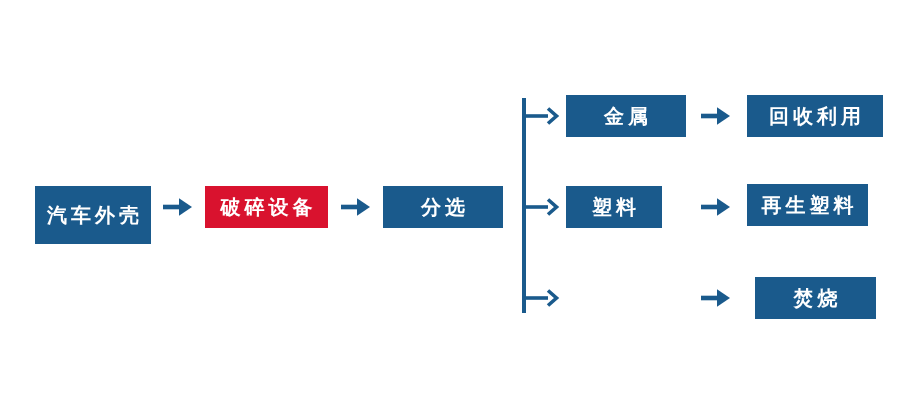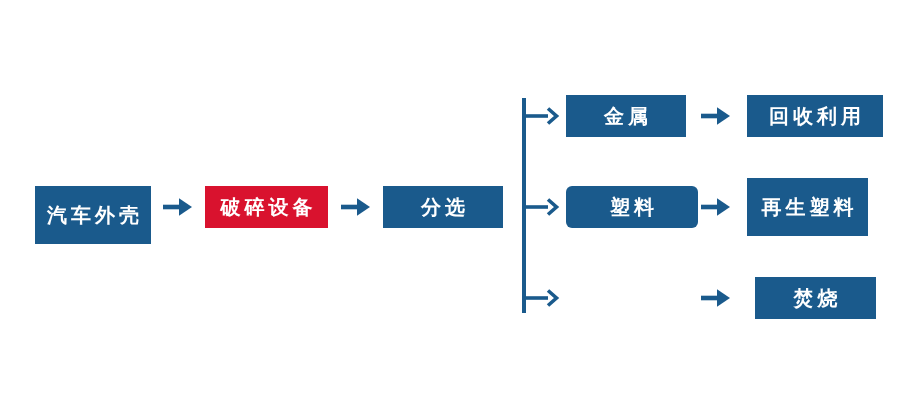--- a/index.html
+++ b/index.html
@@ -83,28 +83,28 @@
     <span>金属</span>
   </div>
   <svg class="arrow" style="left:701px;top:104px;" width="30" height="24" viewBox="0 0 30 24">
     <rect class="shaft" x="0" y="9.7" width="19" height="4.6"></rect>
     <polygon class="head" points="16,3.2 29,12 16,20.8"></polygon>
   </svg>
   <div class="node blue" style="left:747px;top:95px;width:136px;height:42px;">
     <span>回收利用</span>
   </div>
 
-  <div class="node blue" style="left:566px;top:186px;width:132px;height:42px;border-radius:6px;">
+  <div class="node blue" style="left:566px;top:186px;width:96px;height:42px;">
     <span>塑料</span>
   </div>
   <svg class="arrow" style="left:701px;top:195px;" width="30" height="24" viewBox="0 0 30 24">
     <rect class="shaft" x="0" y="9.7" width="19" height="4.6"></rect>
     <polygon class="head" points="16,3.2 29,12 16,20.8"></polygon>
   </svg>
-  <div class="node blue" style="left:747px;top:178px;width:121px;height:58px;">
+  <div class="node blue" style="left:747px;top:184px;width:121px;height:42px;">
     <span>再生塑料</span>
   </div>
 
   <svg class="arrow" style="left:701px;top:286px;" width="30" height="24" viewBox="0 0 30 24">
     <rect class="shaft" x="0" y="9.7" width="19" height="4.6"></rect>
     <polygon class="head" points="16,3.2 29,12 16,20.8"></polygon>
   </svg>
   <div class="node blue" style="left:747px;top:277px;width:121px;height:42px;margin-left:8px;">
     <span>焚烧</span>
   </div>

